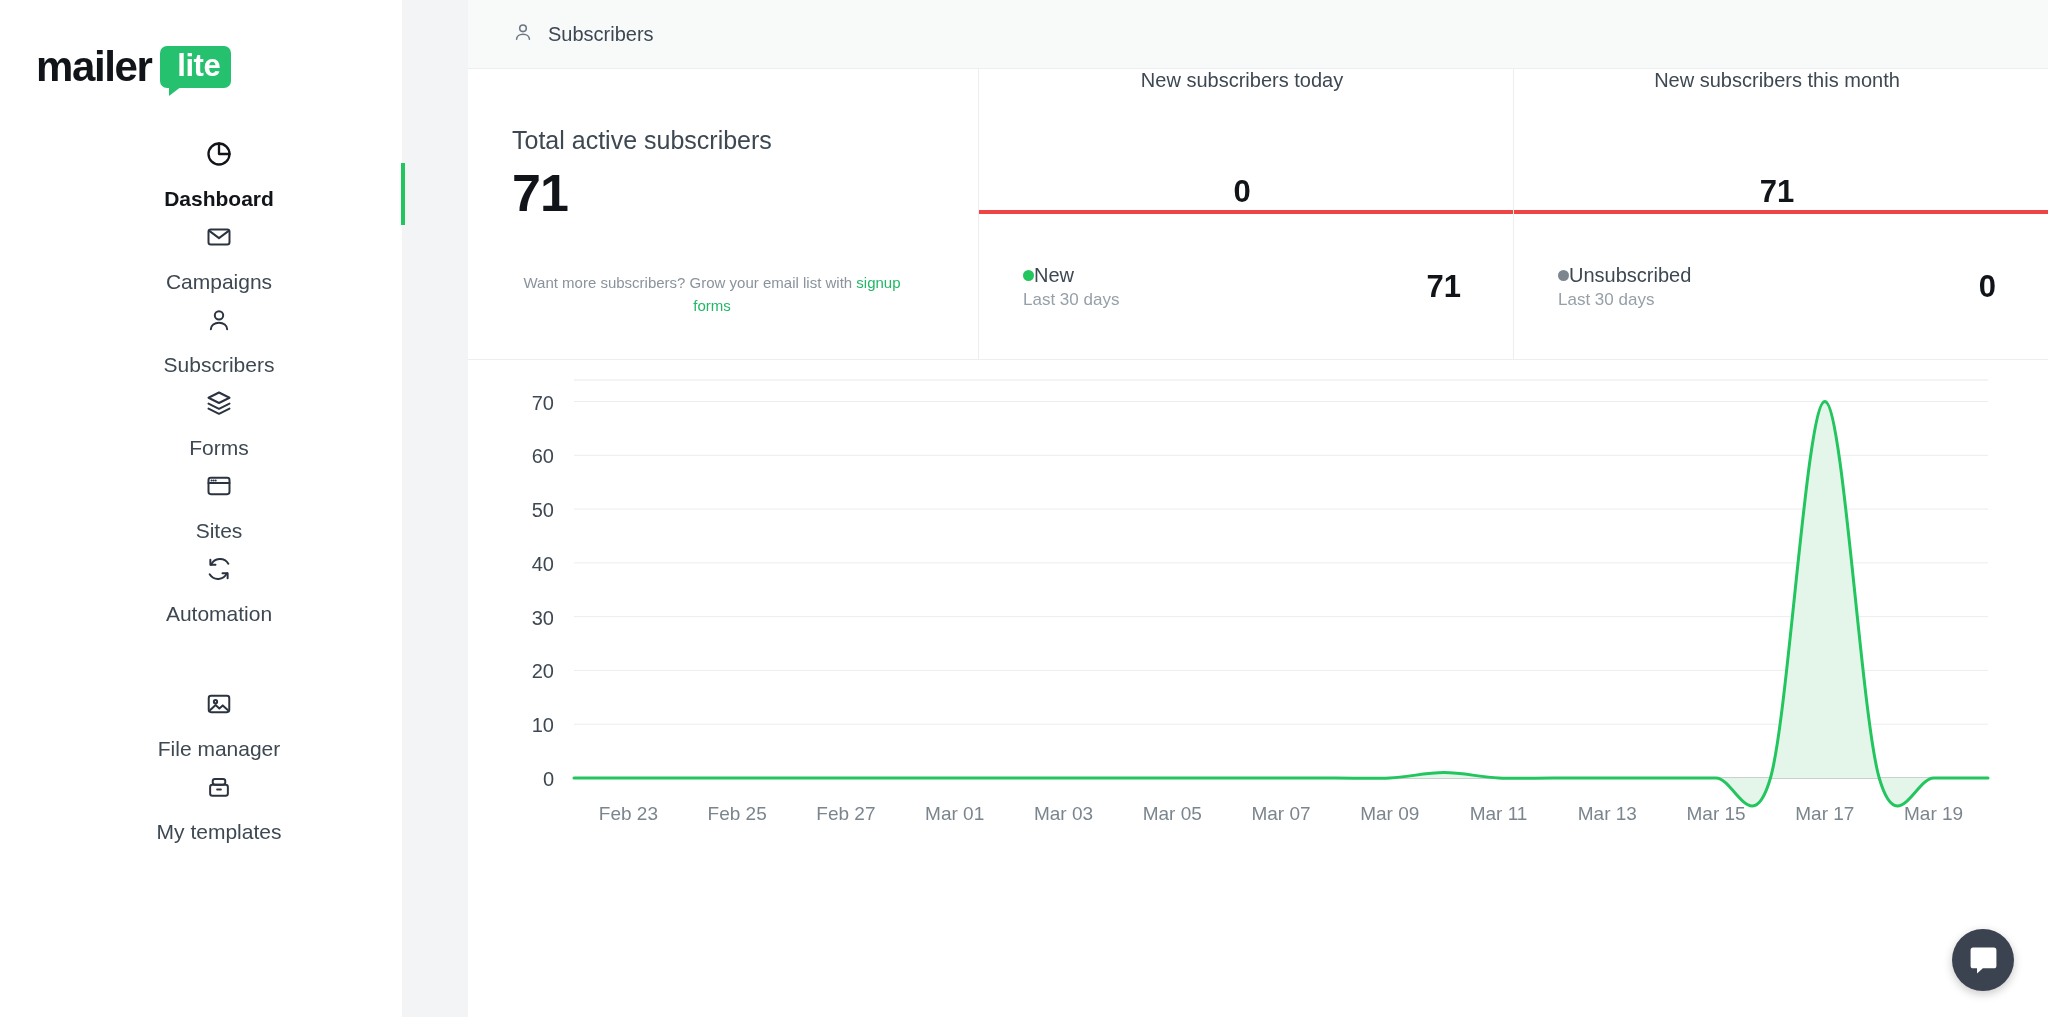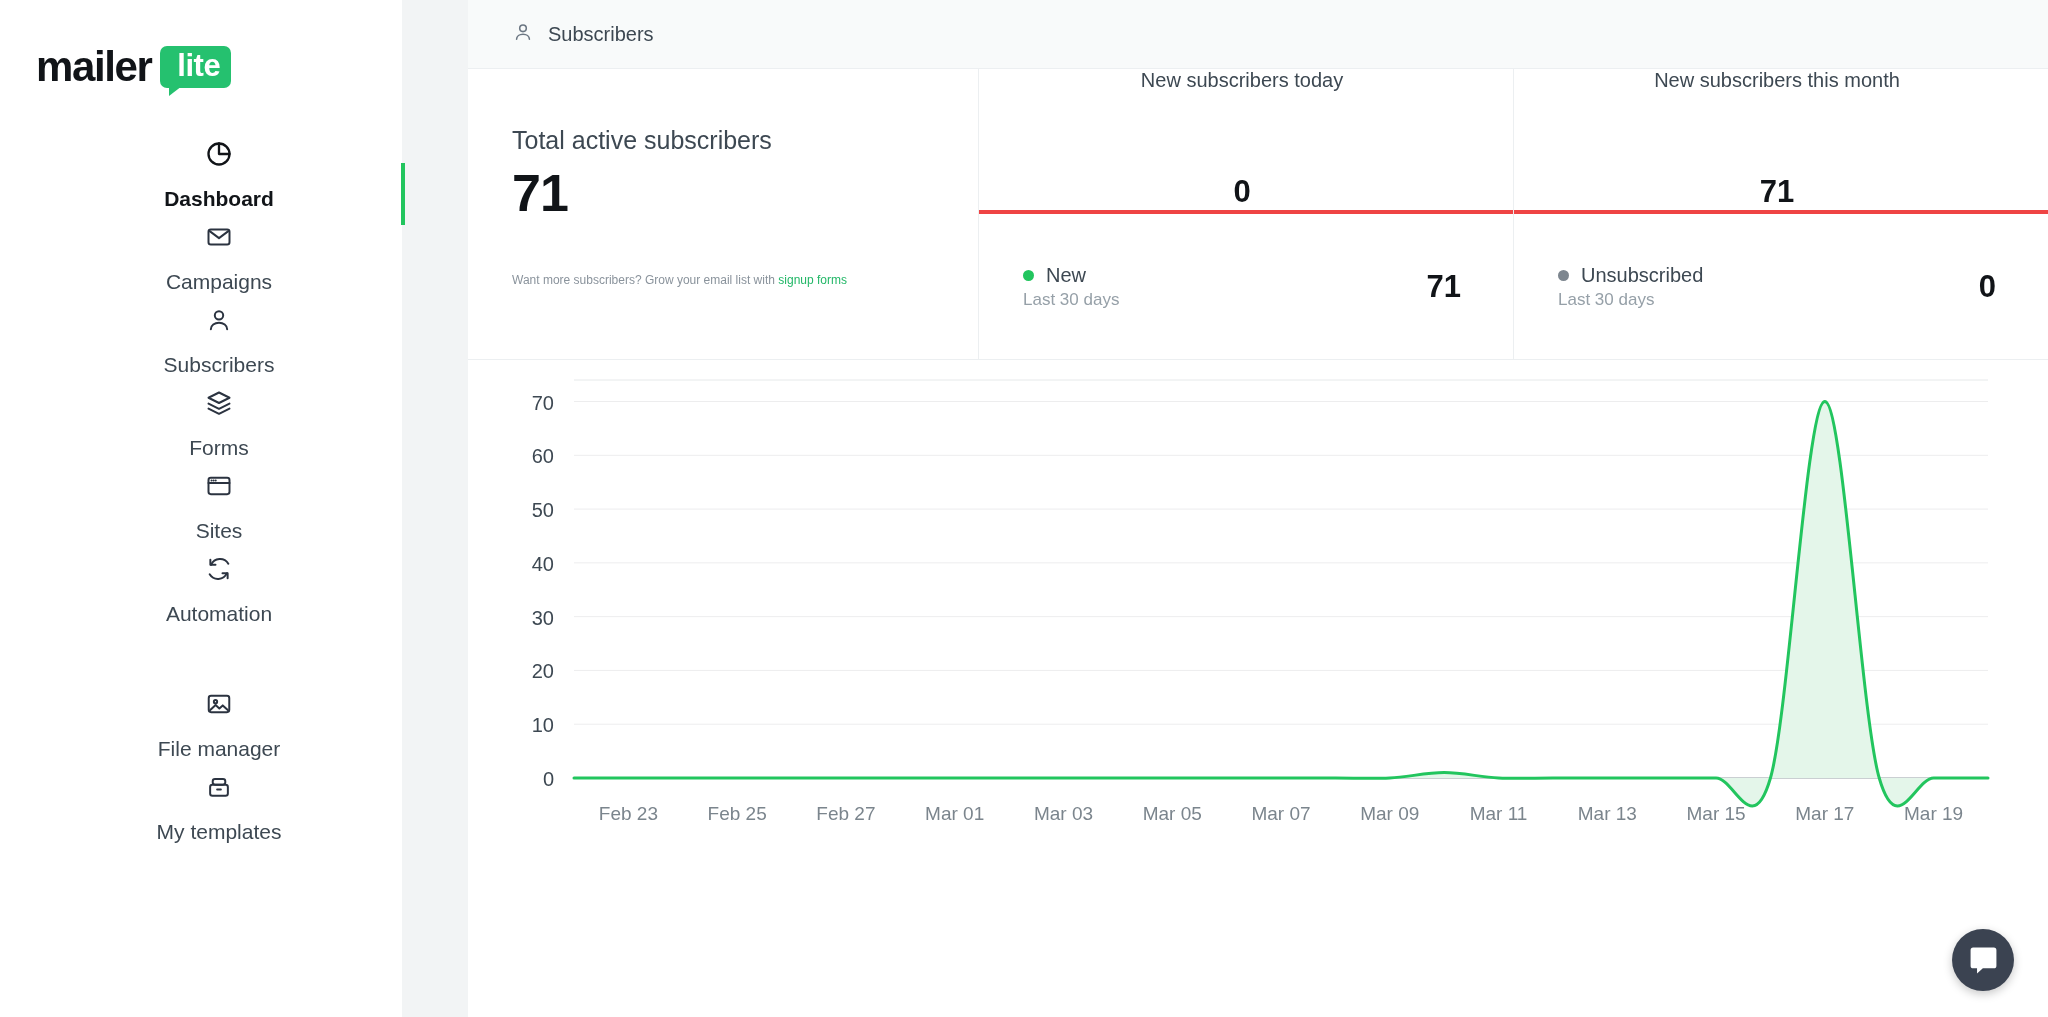--- a/index.html
+++ b/index.html
@@ -69,34 +69,34 @@
   .topbar-title { font-size:20px; color:#3d4852; }
 
   
   .stats { display:flex; border-bottom:1px solid #eceff1; }
   .stat-total {
     width:511px; flex:0 0 511px; border-right:1px solid #eceff1;
     padding:56px 44px 40px 44px; min-height:290px;
   }
   .stat-total-label { font-size:25px; color:#3d4852; line-height:1.2; }
   .stat-total-value { font-size:52px; font-weight:700; color:#111418; margin-top:12px; letter-spacing:-1px; line-height:1; }
-  .stat-total-promo { margin-top:52px; font-size:12px; color:#8a939c; line-height:1.55; max-width:400px; }
+  .stat-total-promo { margin-top:52px; font-size:15px; color:#8a939c; line-height:1.55; max-width:400px;text-align:center; }
   .stat-total-promo a { color:#22b767; text-decoration:none; }
 
   .stat-cols { display:flex; flex:1; }
   .stat-col { flex:1; display:flex; flex-direction:column; }
   .stat-col.bordered { border-right:1px solid #eceff1; }
   .stat-cell {
     display:flex; align-items:center; justify-content:space-between;
     padding:0 52px 0 44px; height:145px;
   }
   .stat-cell.top { border-bottom:4px solid #ef4444;flex-direction:column; }
   .stat-cell-label { font-size:20px; color:#3d4852; }
   .stat-cell-value { font-size:31px; font-weight:700; color:#111418; }
-  .legend-line { display:flex; align-items:center; gap:12px; }
+  .legend-line { display:flex; align-items:center; gap:0; }
   .dot { width:11px; height:11px; border-radius:50%; flex:0 0 11px; }
   .legend-title { font-size:20px; color:#3d4852; }
   .legend-sub { font-size:17px; color:#96a0a8; margin-top:3px; }
 
   
   .chart-area { position:relative; padding:0; height:538px; }
   .chart-svg { display:block; }
 
   
   .chat-btn {

